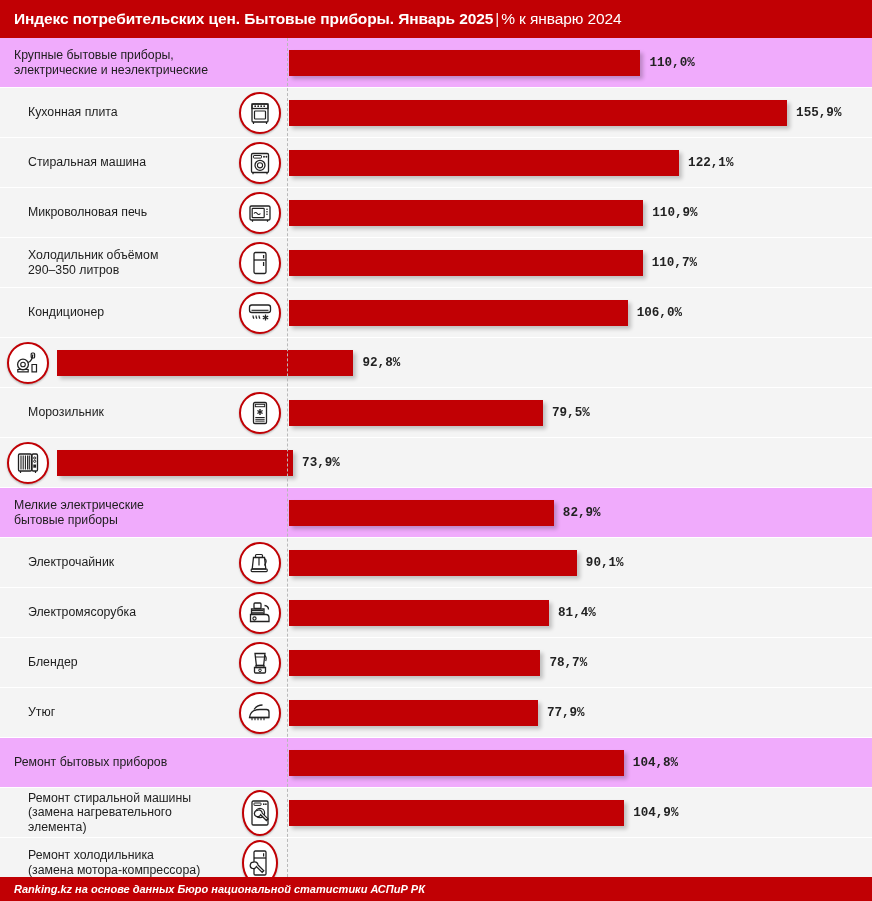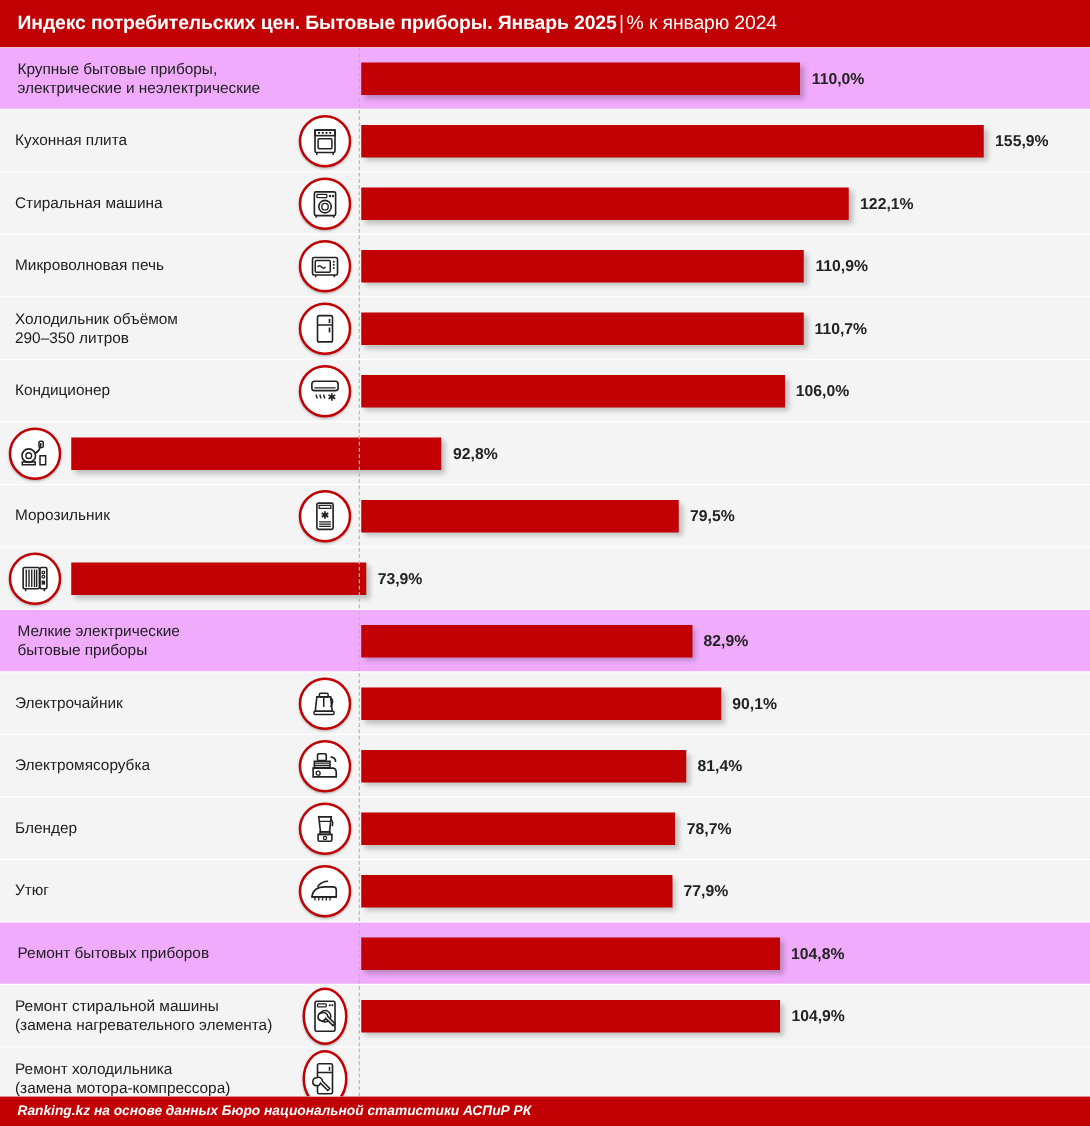--- a/index.html
+++ b/index.html
@@ -58,21 +58,21 @@
   }
   .row.group { background: #f0abfc; }
 
   .label-cell {
     width: 232px;
     flex: 0 0 232px;
     padding-left: 14px;
     padding-right: 4px;
     z-index: 2;
   }
-  .row.item .label-cell { padding-left: 12px; }
+  .row.item .label-cell { padding-left: 28px; }
   .label-text {
     font-size: 12.3px;
     color: #1d1d1d;
     line-height: 14.5px;
     white-space: pre-line;
   }
 
   .icon-cell {
     width: 55px; flex: 0 0 55px;
     display: flex; align-items: center; justify-content: center;
@@ -89,21 +89,21 @@
   .icon-badge.oval {
     width: 36px; height: 46px;
     border-radius: 50% / 50%;
   }
   .icon-badge svg { display: block; }
 
   .bar-cell {
     position: relative;
     flex: 1 1 auto;
     height: 100%;
-    display: flex; align-items: center;
+    display: flex; align-items: center; font-family: Liberation Mono, monospace;
   }
   .bar-wrap {
     position: absolute;
     left: 2px;
     top: 50%;
     transform: translateY(-50%);
     display: flex; align-items: center;
   }
   .bar {
     height: 26px;

